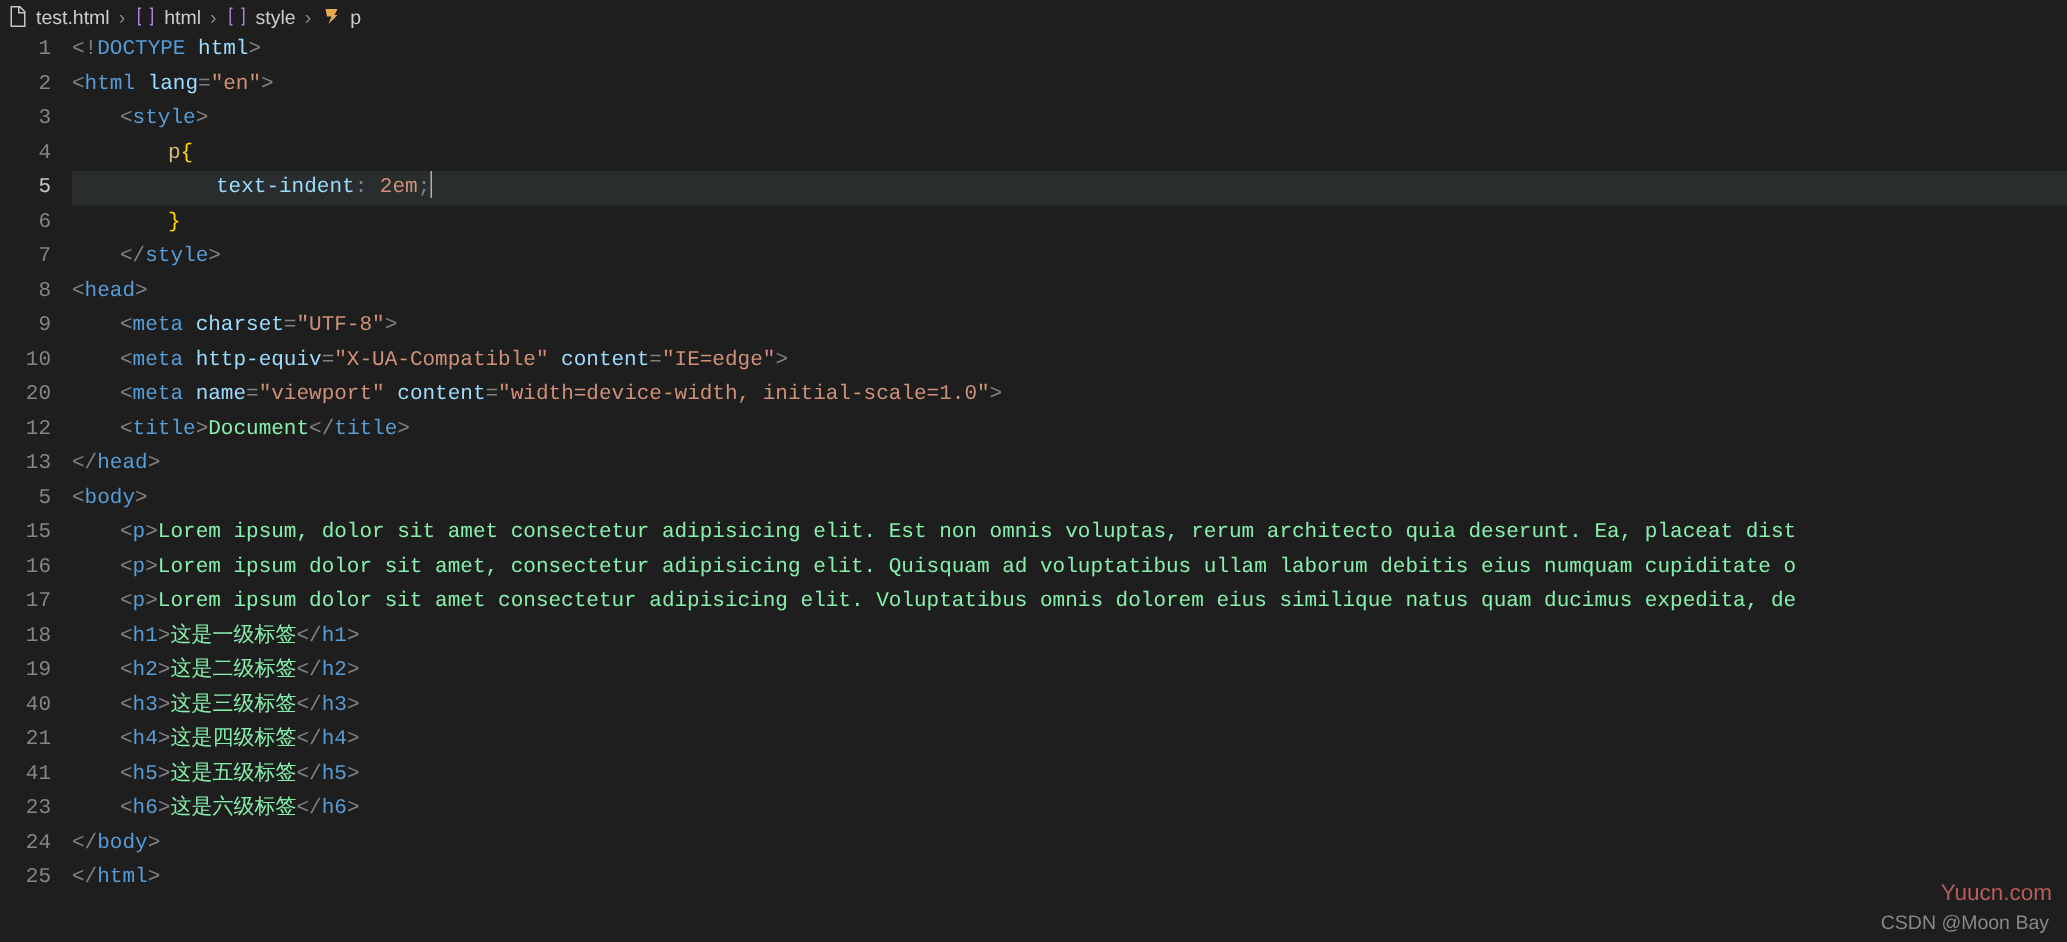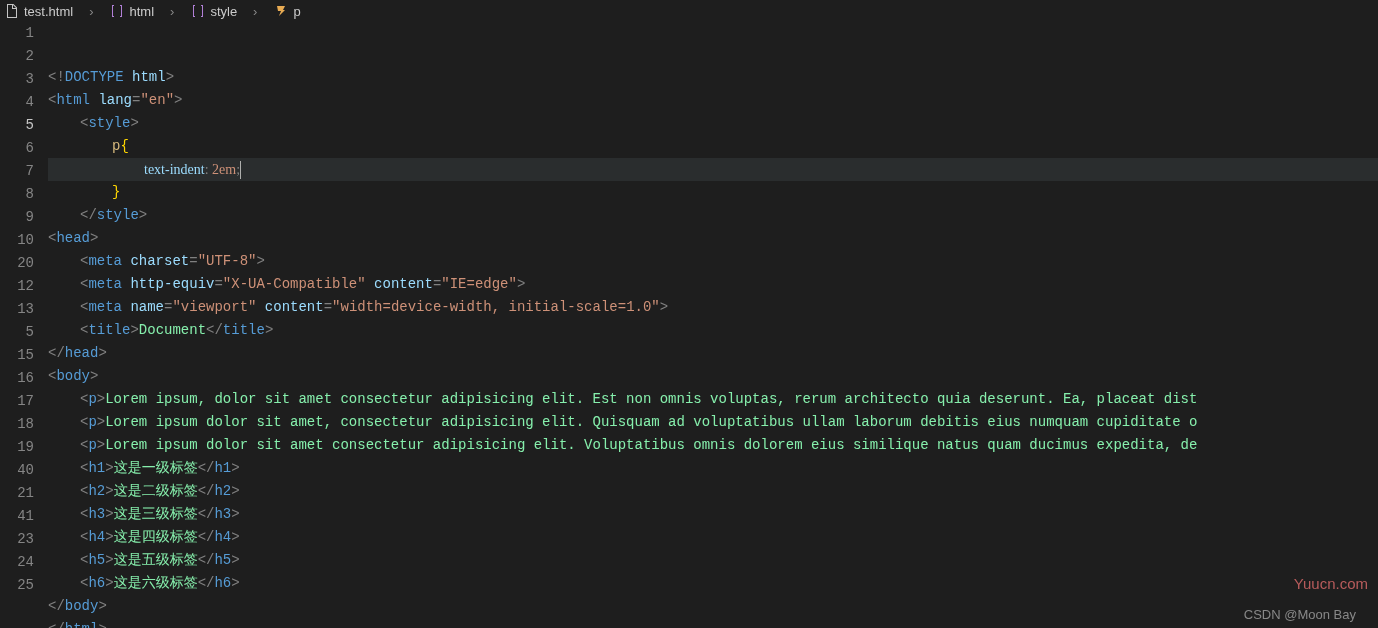--- a/index.html
+++ b/index.html
@@ -11,21 +11,21 @@
   overflow: hidden;
   width: 1378px;
   height: 628px;
   position: relative;
 }
 .breadcrumb {
   height: 22px;
   display: flex;
   align-items: center;
   padding: 0 4px;
-  gap: 14px;
+  gap: 4px;
   color: #cccccc;
   font-size: 13px;
   font-family: -apple-system, BlinkMacSystemFont, 'Segoe UI', sans-serif;
 }
 .breadcrumb .sep { color: #888; margin: 0 2px; }
 .breadcrumb .crumb { display: flex; align-items: center; gap: 4px; }
 .breadcrumb svg { width: 16px; height: 16px; flex-shrink: 0; }
 .editor {
   display: flex;
   height: calc(100% - 22px);
@@ -39,24 +39,23 @@
   line-height: 23px;
   font-size: 14px;
 }
 .gutter .ln { height: 23px; }
 .gutter .active { color: #c6c6c6; }
 .code {
   flex: 1;
   line-height: 23px;
   white-space: pre;
   overflow: hidden;
-  margin-top: 44px;
 }
 .line { height: 23px; }
-.line.hl { background: #2a2d2e; font-family: Liberation Serif, serif; }
+.line.hl { background: #2a2d2e; }
 .i1 { padding-left: 32px; }
 .i2 { padding-left: 64px; }
 .i3 { padding-left: 96px; }
 .c-gray { color: #808080; }
 .c-tag { color: #569cd6; }
 .c-attr { color: #9cdcfe; }
 .c-str { color: #ce9178; }
 .c-sel { color: #d7ba7d; }
 .c-prop { color: #9cdcfe; }
 .c-val { color: #ce9178; }
@@ -65,31 +64,31 @@
 .cursor {
   display: inline-block;
   width: 1px;
   height: 18px;
   background: #aeafad;
   vertical-align: middle;
   margin-bottom: 2px;
 }
 .watermark {
   position: absolute;
-  bottom: 36px;
+  bottom: 24px;
   right: 10px;
   color: #b85c5c;
   font-family: -apple-system, sans-serif;
   font-size: 15px;
   text-align: right;
 }
 .watermark2 {
   position: absolute;
   bottom: 6px;
-  right: 22px;
+  right: 12px;
   color: #888;
   font-family: -apple-system, sans-serif;
   font-size: 13px;
 }
 </style>
 </head>
 <body>
 
 <div class="breadcrumb">
   <span class="crumb">

